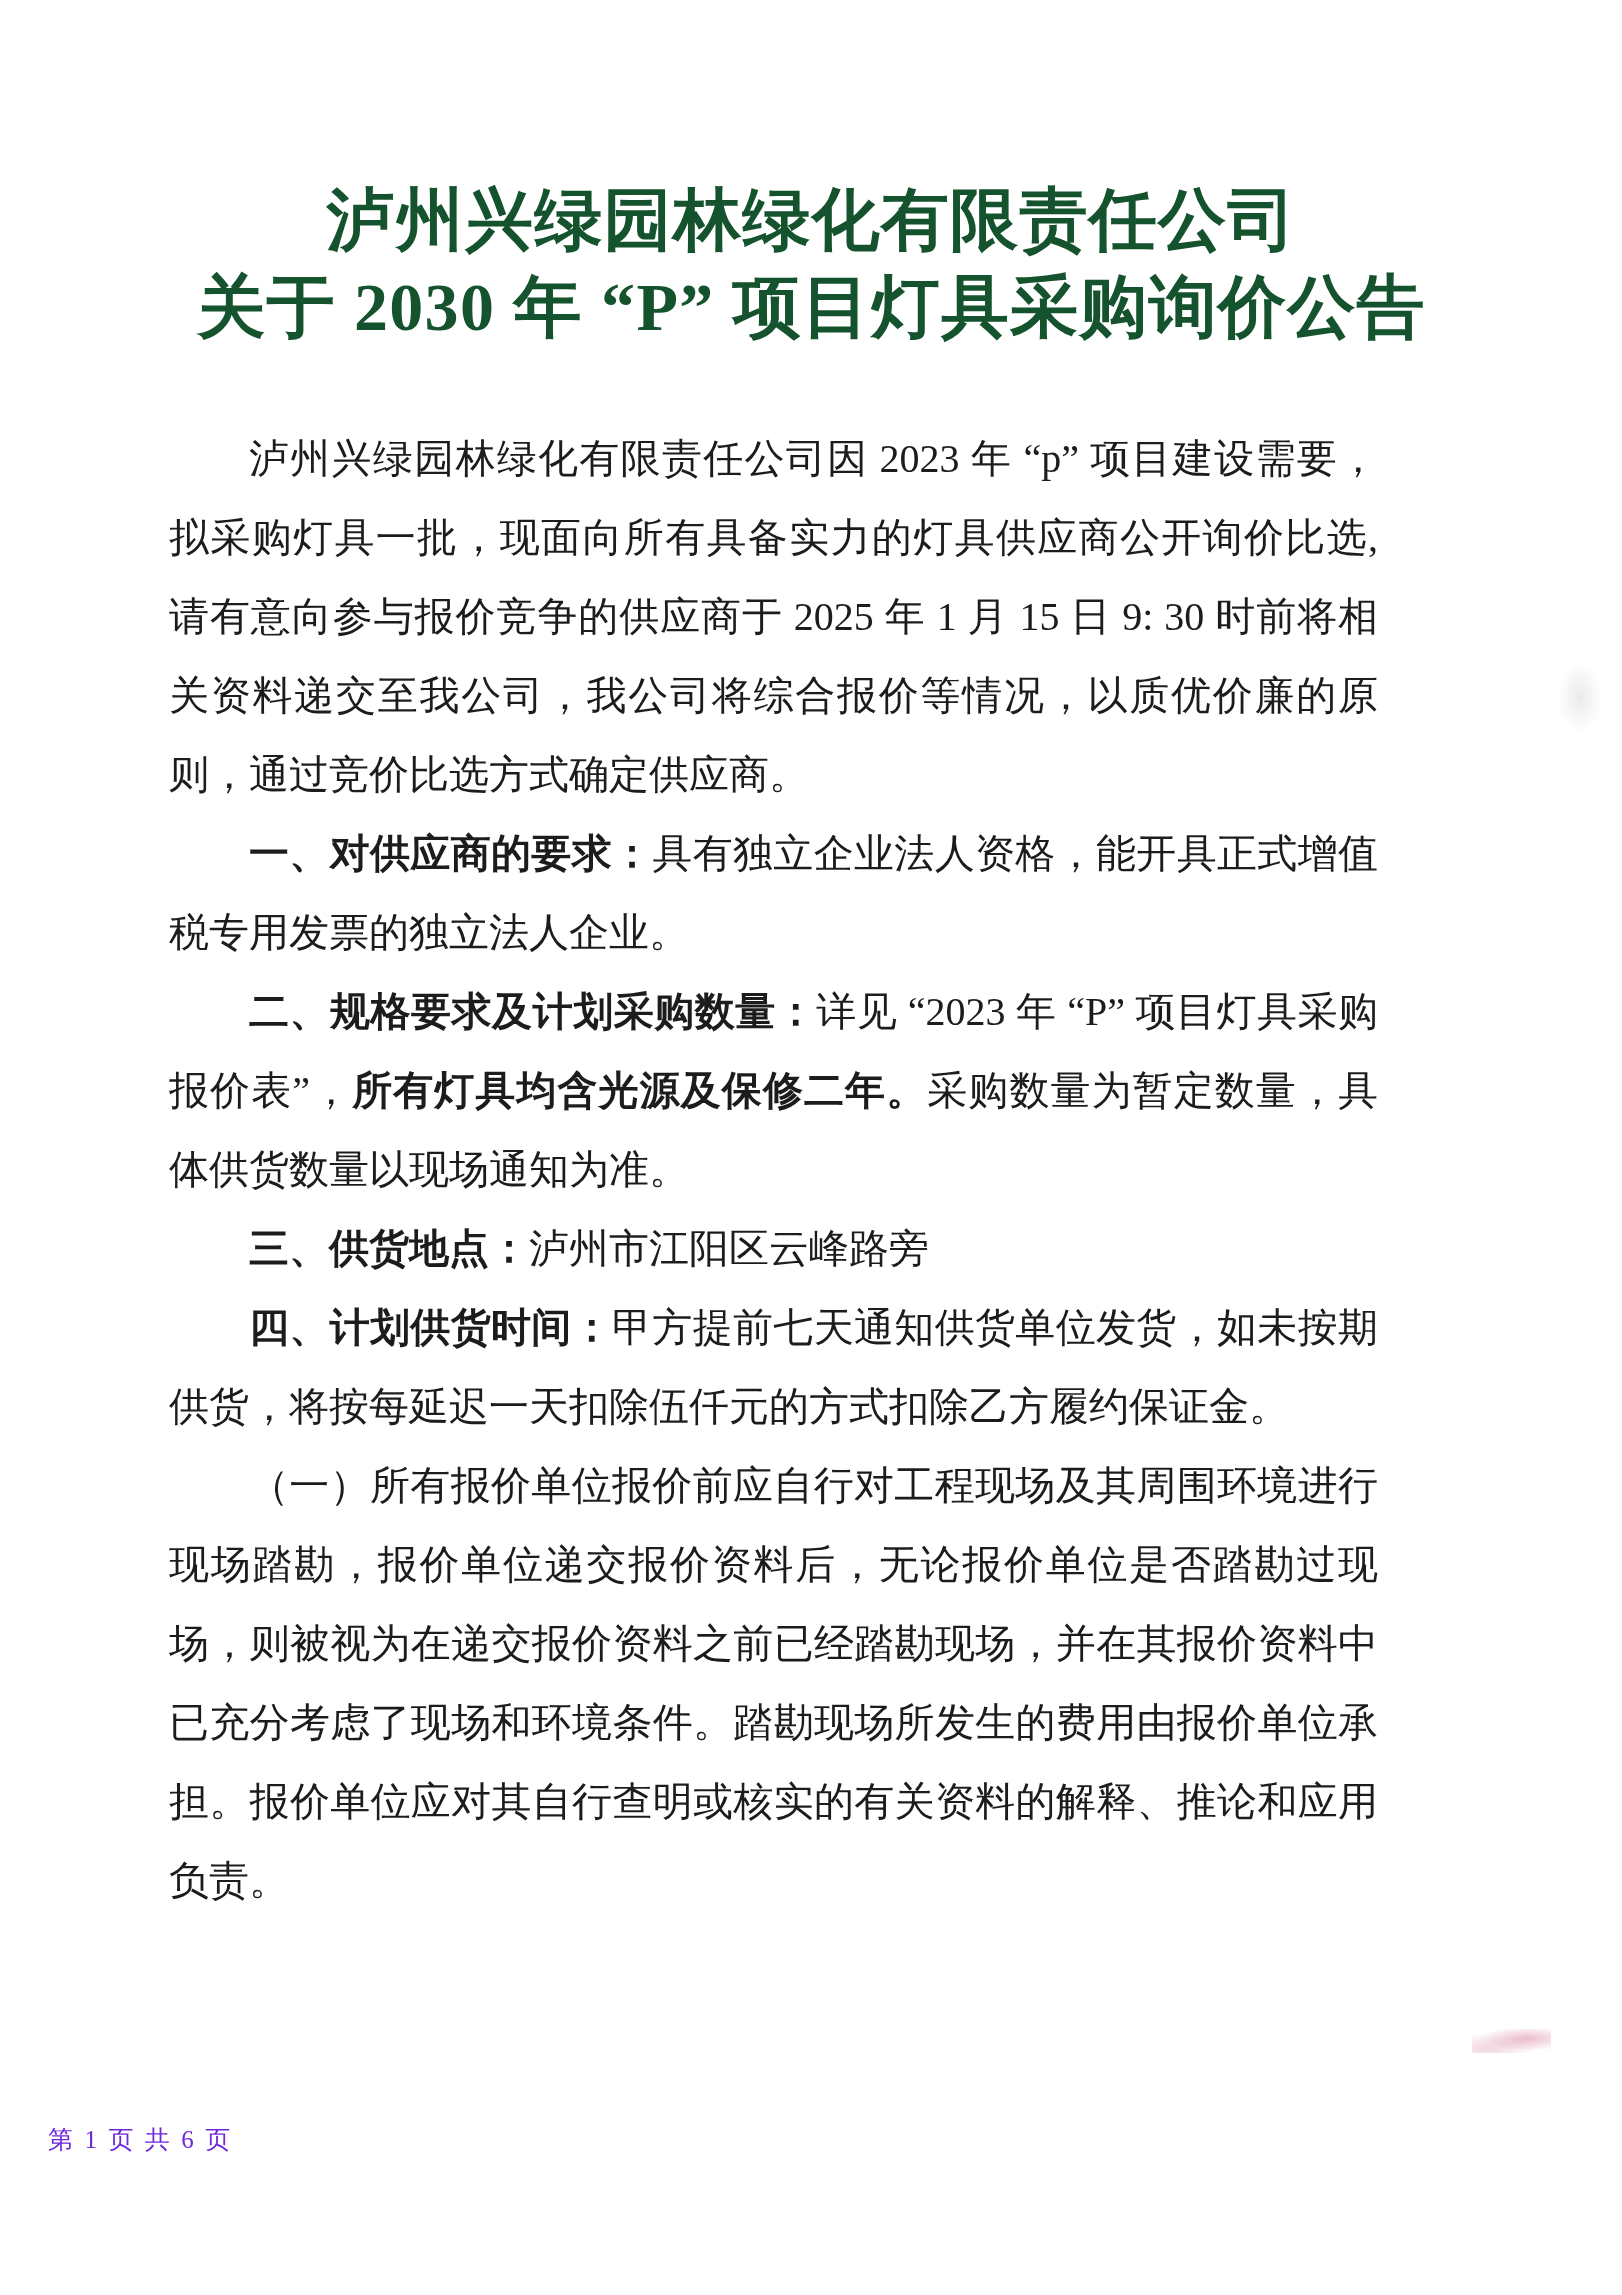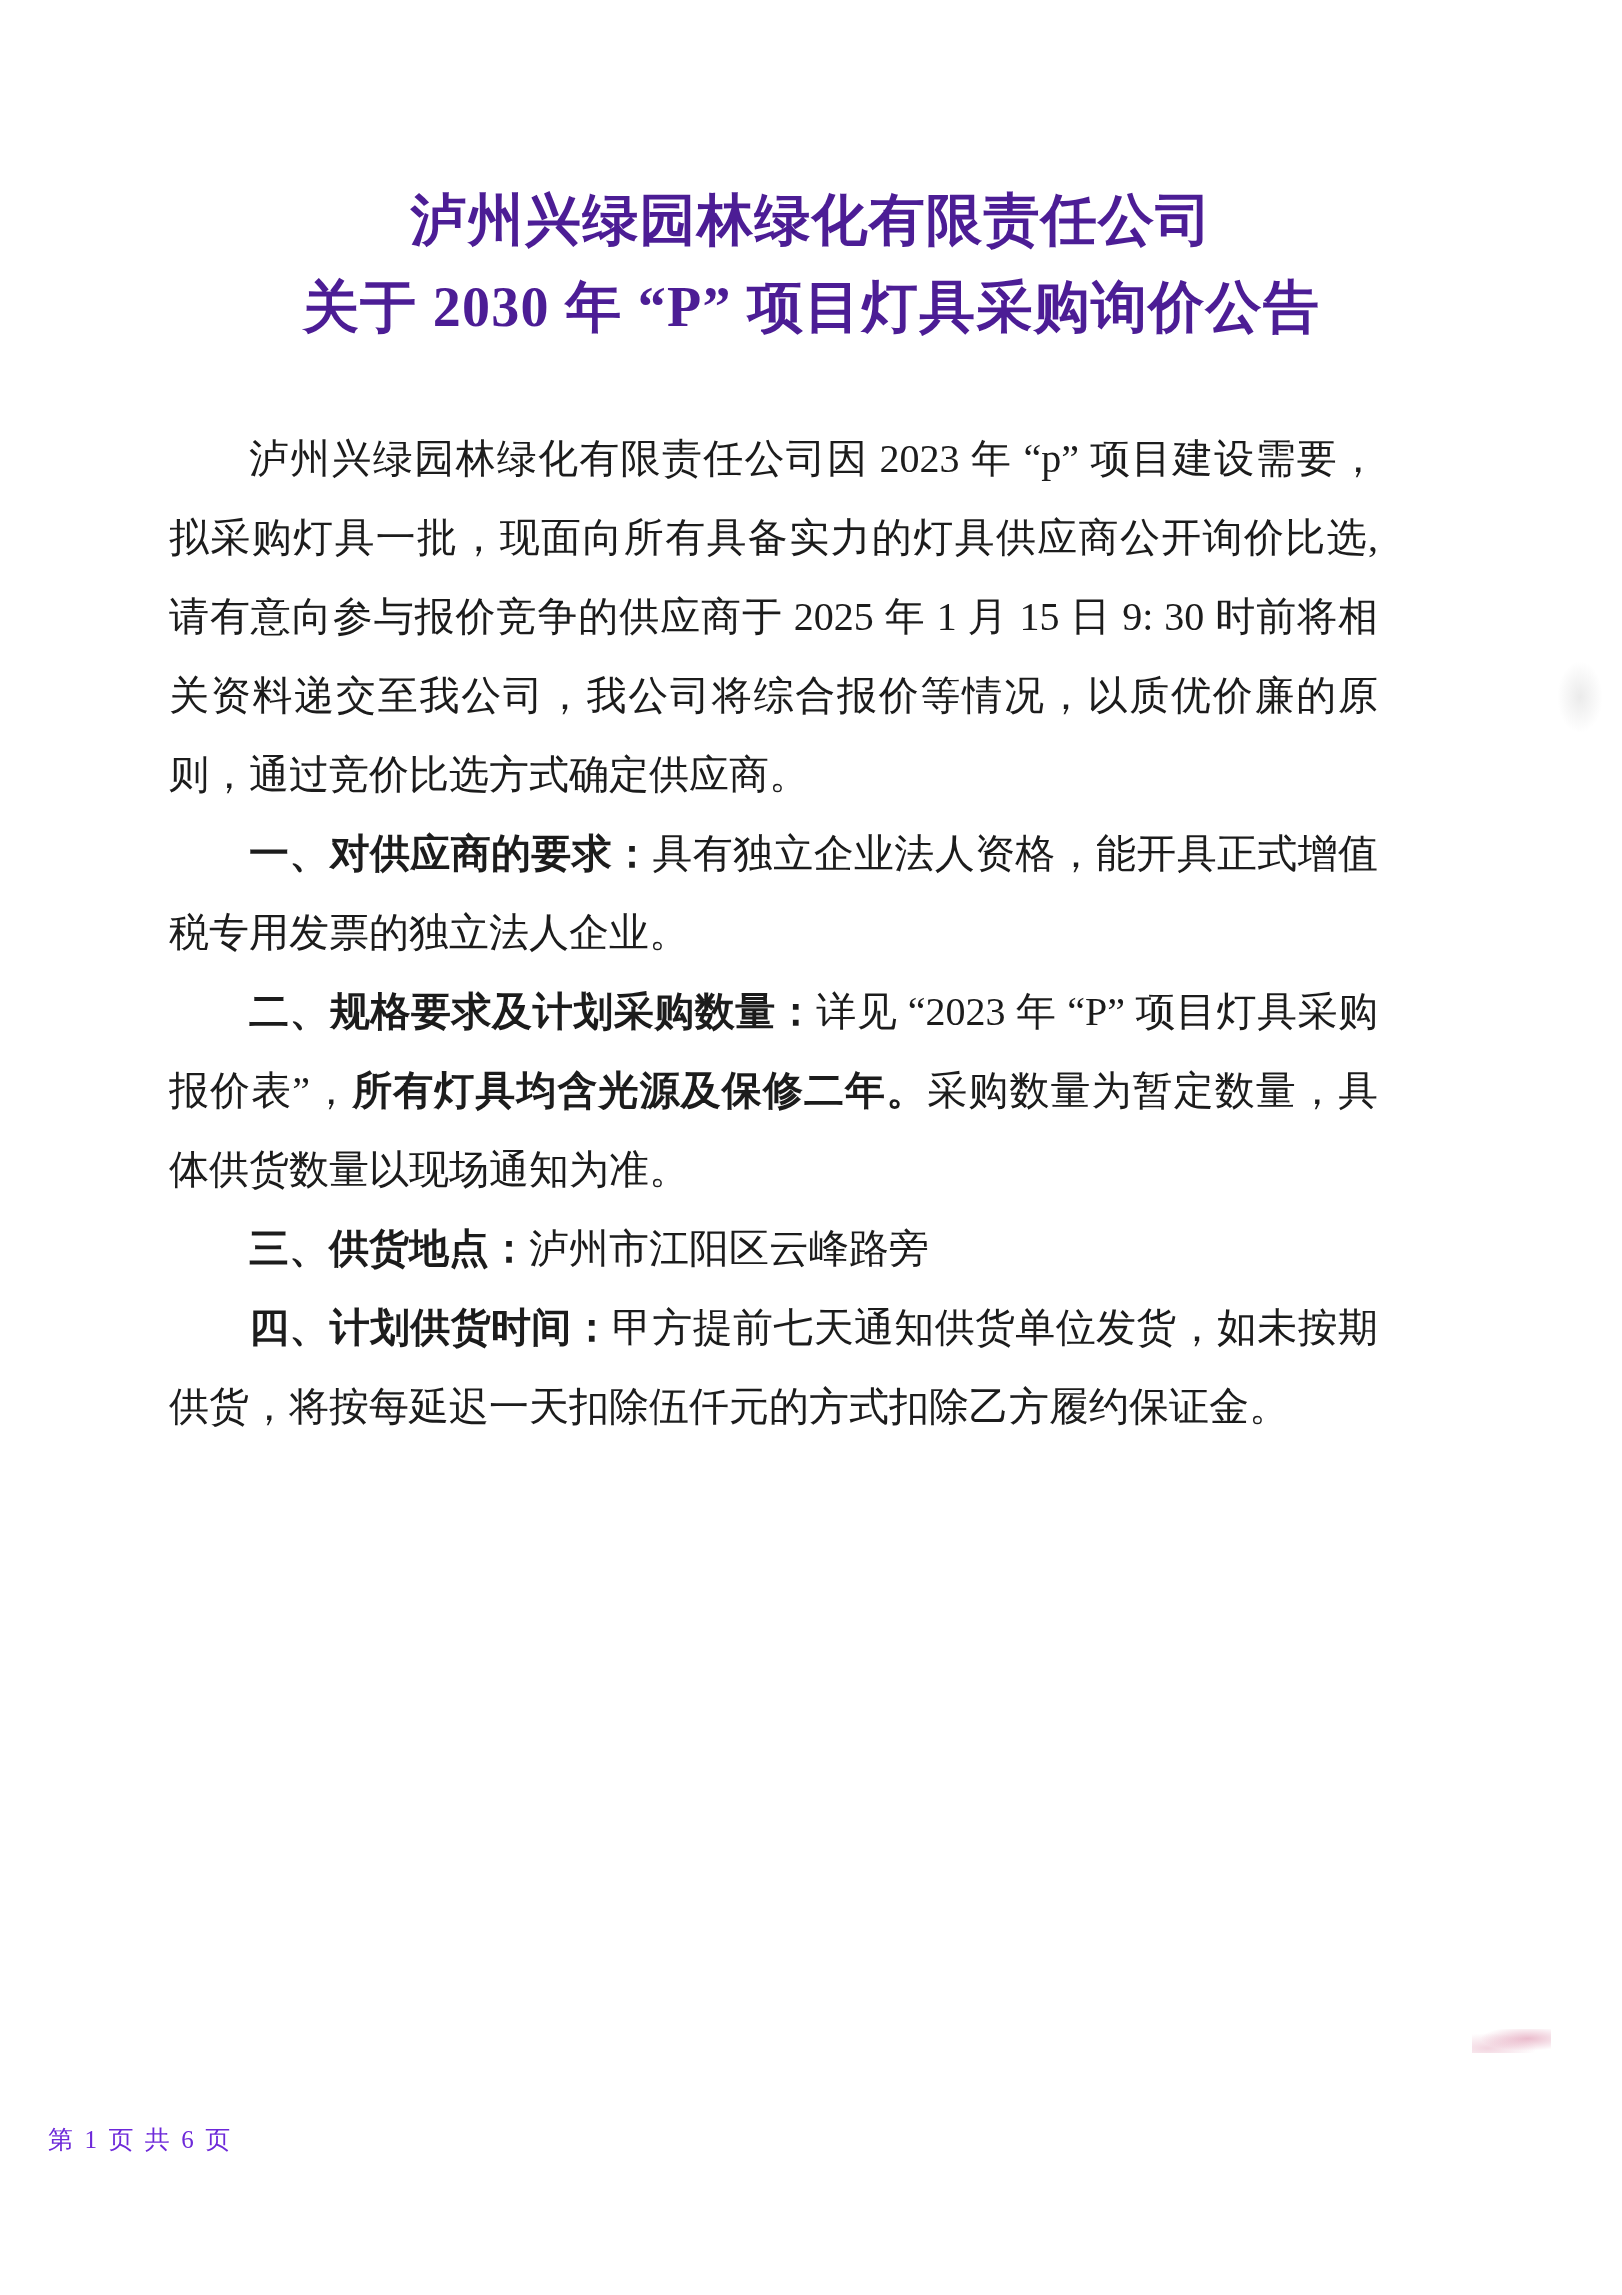--- a/index.html
+++ b/index.html
@@ -19,24 +19,24 @@
     position: absolute;
     inset: 0;
   }
   .title-block {
     position: absolute;
     top: 177px;
     left: 0;
     width: 100%;
     text-align: center;
     font-weight: 700;
-    font-size: 56px;
+    font-size: 68px;
     line-height: 87px;
     letter-spacing: 1.3px;
-    color: #4c1d95;
+    color: #14532d;
   }
   .doc-body {
     position: absolute;
     top: 419px;
     left: 169px;
     width: 1209px;
     font-size: 40px;
     line-height: 79px;
     text-align: justify;
     color: #1c1c1c;
@@ -95,20 +95,21 @@
     <div>泸州兴绿园林绿化有限责任公司</div>
     <div>关于 2030 年 “P” 项目灯具采购询价公告</div>
   </div>
 
   <div class="doc-body">
       <p class="para"><span class="run">泸州兴绿园林绿化有限责任公司因 2023 年 “p” 项目建设需要，拟采购灯具一批，现面向所有具备实力的灯具供应商公开询价比选,请有意向参与报价竞争的供应商于 2025 年 1 月 15 日 9: 30 时前将相关资料递交至我公司，我公司将综合报价等情况，以质优价廉的原则，通过竞价比选方式确定供应商。</span></p>
       <p class="para"><span class="run bold">一、对供应商的要求：</span><span class="run">具有独立企业法人资格，能开具正式增值税专用发票的独立法人企业。</span></p>
       <p class="para"><span class="run bold">二、规格要求及计划采购数量：</span><span class="run">详见 “2023 年 “P” 项目灯具采购报价表”，</span><span class="run bold">所有灯具均含光源及保修二年。</span><span class="run">采购数量为暂定数量，具体供货数量以现场通知为准。</span></p>
       <p class="para"><span class="run bold">三、供货地点：</span><span class="run">泸州市江阳区云峰路旁</span></p>
       <p class="para"><span class="run bold">四、计划供货时间：</span><span class="run">甲方提前七天通知供货单位发货，如未按期供货，将按每延迟一天扣除伍仟元的方式扣除乙方履约保证金。</span></p>
+      <p class="para"><span class="run">（一）所有报价单位报价前应自行对工程现场及其周围环境进行现场踏勘，报价单位递交报价资料后，无论报价单位是否踏勘过现场，则被视为在递交报价资料之前已经踏勘现场，并在其报价资料中已充分考虑了现场和环境条件。踏勘现场所发生的费用由报价单位承担。报价单位应对其自行查明或核实的有关资料的解释、推论和应用负责。</span></p>
     </div>
 
   <div class="page-footer">第 1 页 共 6 页</div>
 
   <div class="artifact-gray"></div>
   <div class="artifact-pink"></div>
 
 </div>
 
 

